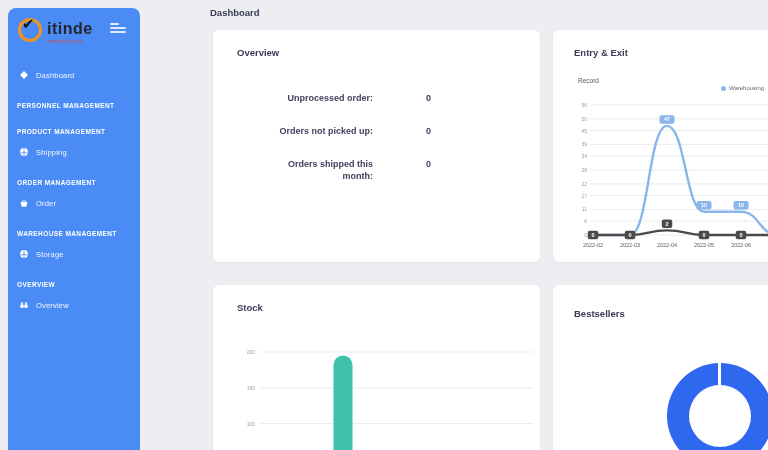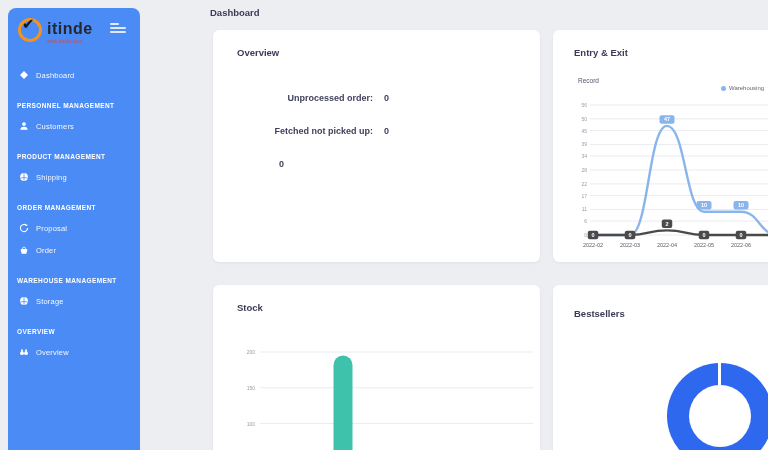--- a/index.html
+++ b/index.html
@@ -37,21 +37,21 @@
   .card h3 { font-size:9.5px; font-weight:bold; color:#3b3b58; position:absolute; left:24px; top:17px; }
   .card-overview { left:213px; top:30px;  width:327px; height:232px; }
   .card-entry    { left:553px; top:30px;  width:327px; height:232px; }
   .card-entry h3 { left:21px; }
   .card-sales    { left:213px; top:285px; width:327px; height:230px; }
   .card-best     { left:553px; top:285px; width:327px; height:230px; }
   .card-best h3  { left:21px; top:23px; }
 
   
   .ov-rows { position:absolute; left:0; top:62px; width:100%; }
-  .ov-row { display:flex; align-items:flex-start; margin-bottom:21px; padding-left:55px; }
+  .ov-row { display:flex; align-items:flex-start; margin-bottom:21px; padding-left:55px;gap:42px; }
   .ov-label { width:105px; text-align:right; font-size:9px; font-weight:bold; color:#42425e; line-height:12px; }
   .ov-value { margin-left:11px; font-size:9px; font-weight:bold; color:#42425e; line-height:12px; }
 
   
   .record-label { position:absolute; left:25px; top:47px; font-size:6.5px; color:#56566b; }
   .legend { position:absolute; left:168px; top:55px; display:flex; align-items:center; white-space:nowrap; cursor:pointer; }
   .legend .dot { width:5px; height:5px; border-radius:50%; margin-right:3px; }
   .legend .lg-label { font-size:6px; color:#666672; }
   svg.chart { position:absolute; left:0; top:0; }
   svg text { font-family:"Liberation Sans","DejaVu Sans",sans-serif; }
@@ -84,49 +84,31 @@
     <nav id="sidebar-nav">
         <div class="nav-item">
           <span class="nav-ico">
             <svg viewBox="0 0 10 10">
               <path d="M5 1 9 5 5 9 1 5Z" fill="#fff"></path>
             </svg>
           </span>
           <span class="nav-label">Dashboard</span>
         </div>
         <div class="nav-header">PERSONNEL MANAGEMENT</div>
-        <div class="nav-item">
-          <span class="nav-ico">
-            <svg viewBox="0 0 10 10">
-              <circle cx="5" cy="3.1" r="1.9" fill="#fff"></circle>
-              <path d="M1.4 8.8a3.6 3 0 0 1 7.2 0Z" fill="#fff"></path>
-            </svg>
-          </span>
-          <span class="nav-label">Customers</span>
-        </div>
         <div class="nav-header">PRODUCT MANAGEMENT</div>
         <div class="nav-item">
           <span class="nav-ico">
             <svg viewBox="0 0 10 10">
               <circle cx="5" cy="5" r="3.9" fill="#fff"></circle>
               <path d="M5 1.1v7.8M1.4 6.3c2.4-1.1 4.8-1.1 7.2 0" stroke="#4b8bf5" stroke-width="0.8" fill="none"></path>
             </svg>
           </span>
           <span class="nav-label">Shipping</span>
         </div>
         <div class="nav-header">ORDER MANAGEMENT</div>
-        <div class="nav-item">
-          <span class="nav-ico">
-            <svg viewBox="0 0 10 10">
-              <path d="M8.6 5a3.6 3.6 0 1 1-1.1-2.6" fill="none" stroke="#fff" stroke-width="1.1"></path>
-              <path d="M8.2 1v2h-2Z" fill="#fff"></path>
-            </svg>
-          </span>
-          <span class="nav-label">Proposal</span>
-        </div>
         <div class="nav-item">
           <span class="nav-ico">
             <svg viewBox="0 0 10 10">
               <path d="M1.6 4h6.8L7.4 8.7H2.6Z" fill="#fff"></path>
               <path d="M3.5 4a1.5 2 0 0 1 3 0" fill="none" stroke="#fff" stroke-width="0.8"></path>
             </svg>
           </span>
           <span class="nav-label">Order</span>
         </div>
         <div class="nav-header">WAREHOUSE MANAGEMENT</div>
@@ -157,24 +139,25 @@
   <div class="page-title">Dashboard</div>
 
   <section class="card card-overview">
     <h3>Overview</h3>
     <div class="ov-rows" id="overview-rows">
         <div class="ov-row">
           <div class="ov-label">Unprocessed order:</div>
           <div class="ov-value">0</div>
         </div>
         <div class="ov-row">
-          <div class="ov-label">Fetched not picked up:</div>
+          <div class="ov-label">Orders not picked up:</div>
           <div class="ov-value">0</div>
         </div>
         <div class="ov-row">
+          <div class="ov-label">Orders shipped this month:</div>
           <div class="ov-value">0</div>
         </div>
       </div>
   </section>
 
   <section class="card card-entry">
     <h3>Entry &amp; Exit</h3>
     <div class="record-label">Record</div>
     <div class="legend">
       <span class="dot" id="legend-dot" style="background: rgb(138, 181, 236);"></span>

